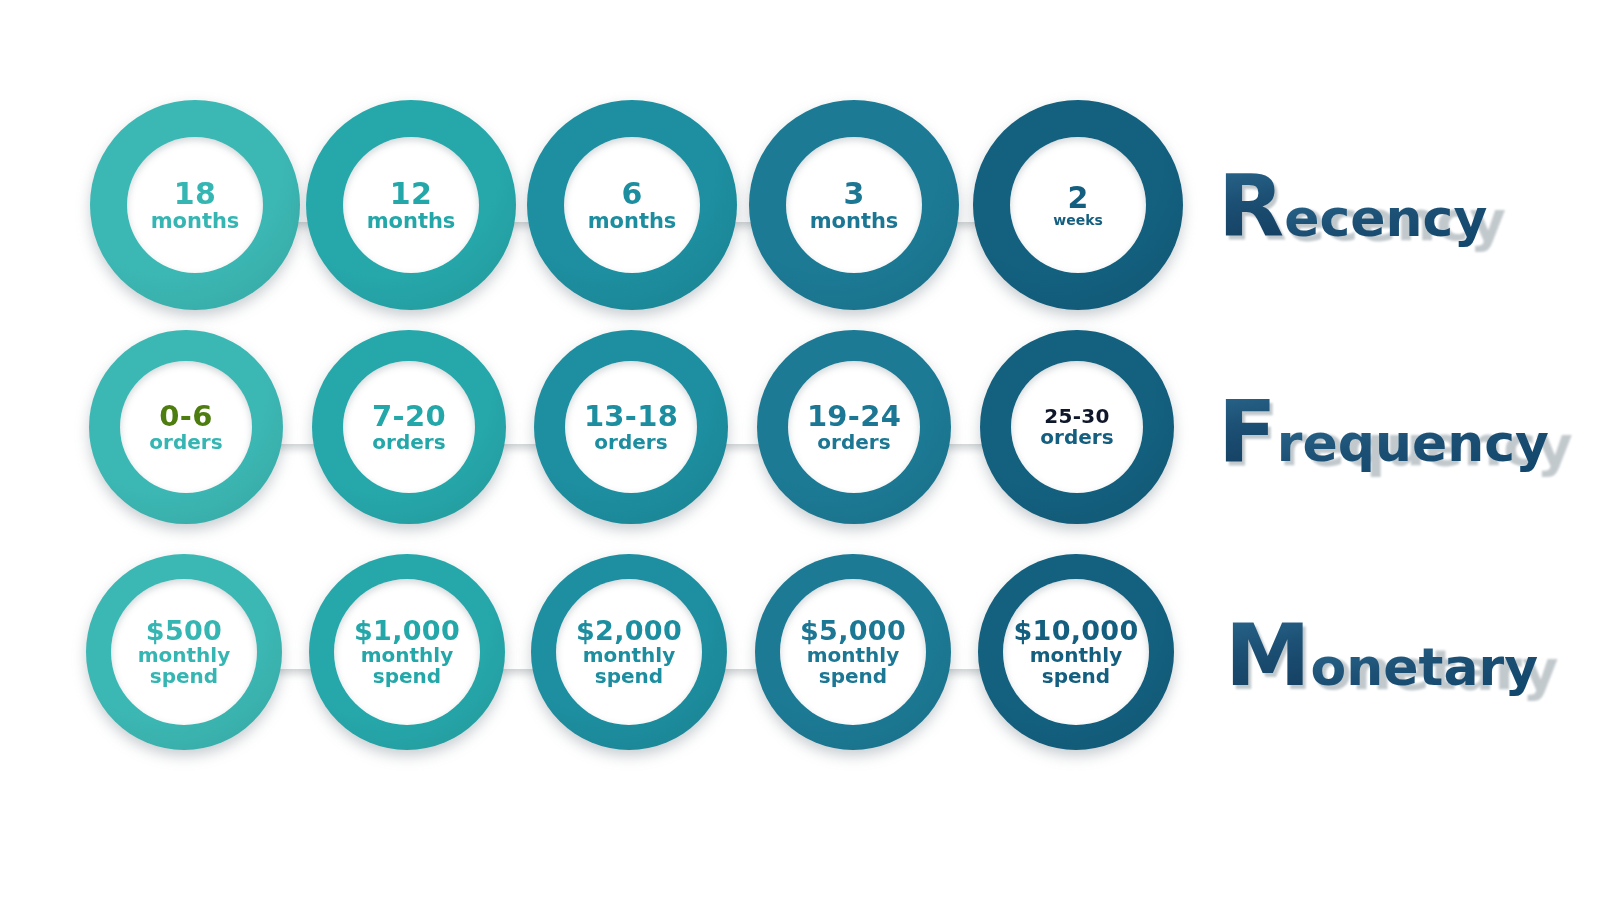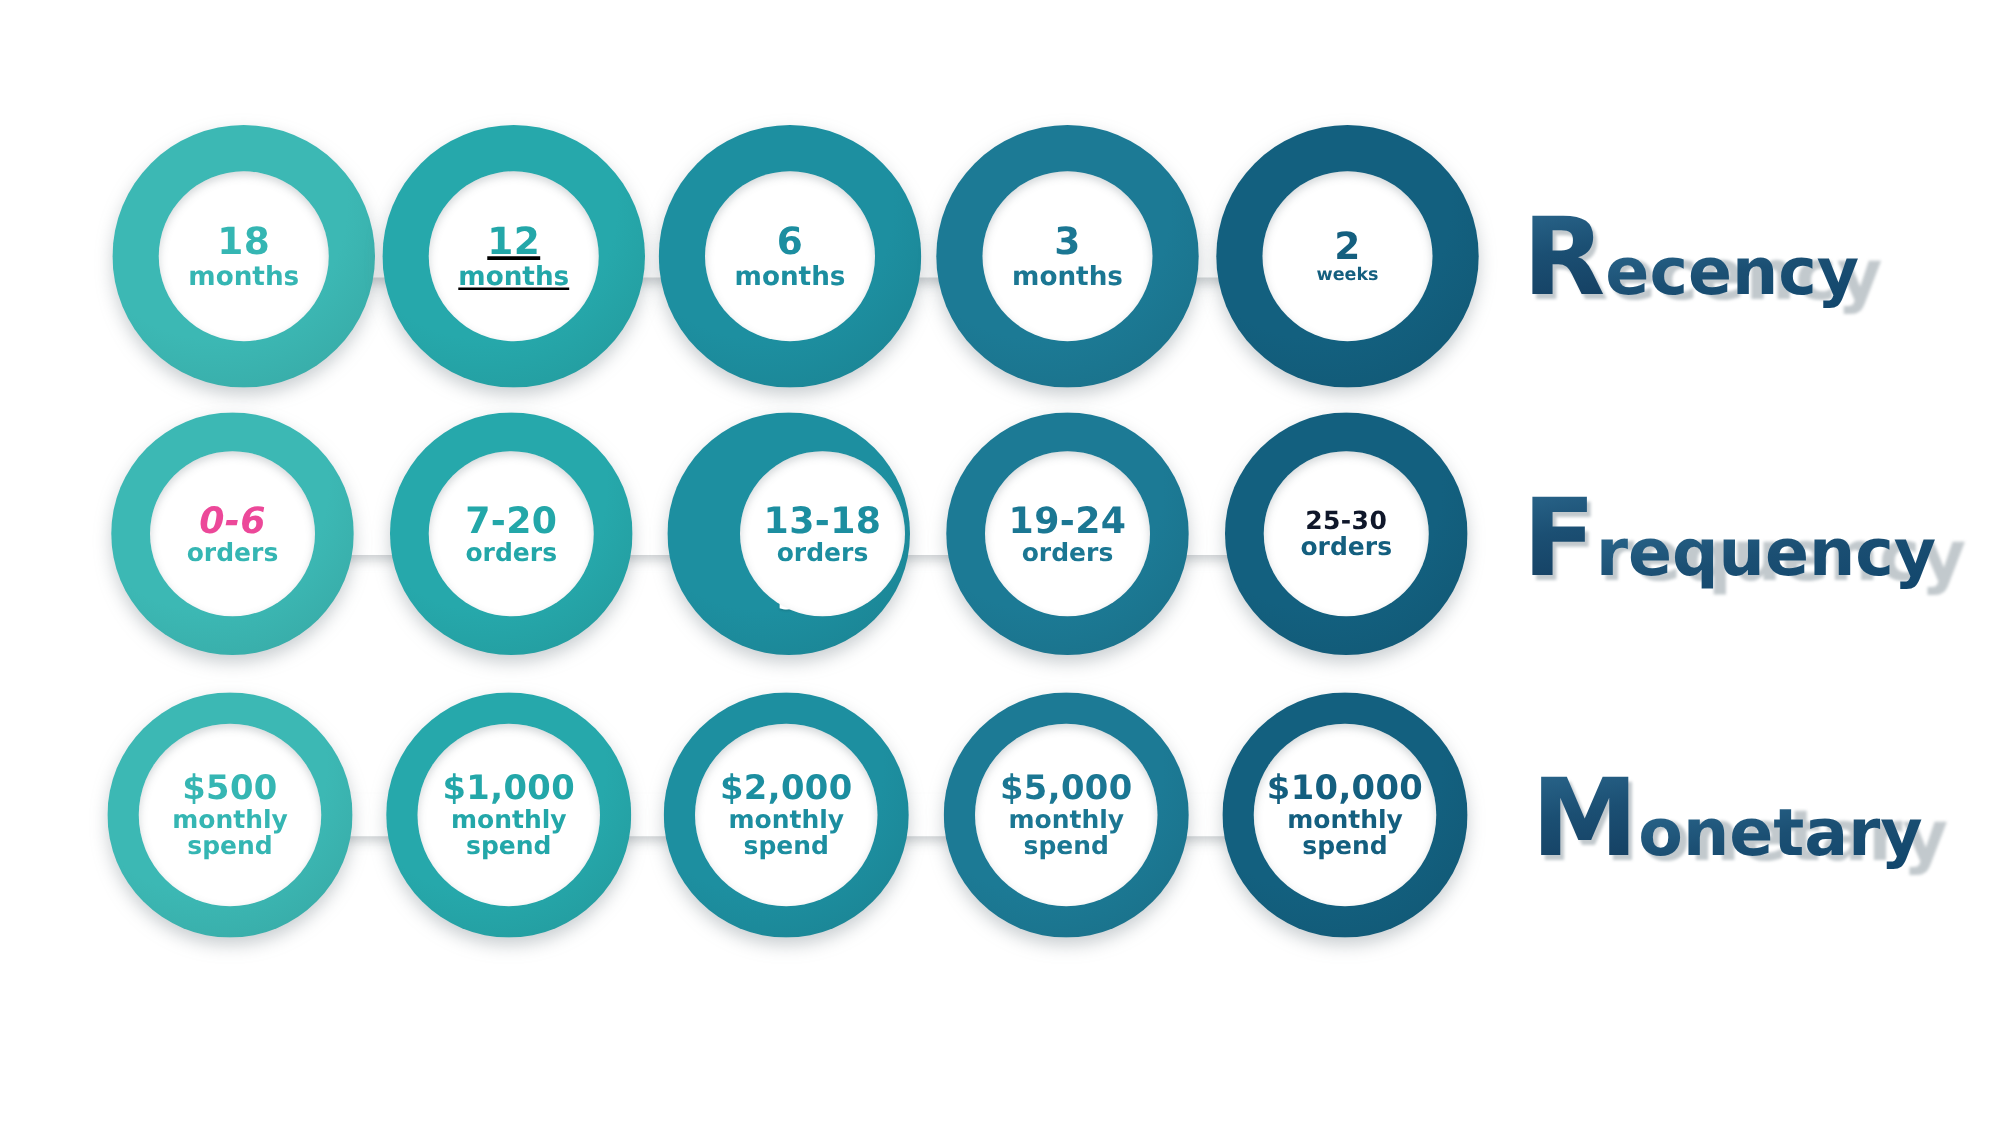--- a/index.html
+++ b/index.html
@@ -143,21 +143,21 @@
         <div class="score" style="top: 146.28px; font-size: 26px;">1</div>
       </div>
       <div class="hole" style="left: 127px; top: 137px; width: 136px; height: 136px;">
         <div class="val-main" style="font-size: 30px; color: rgb(53, 182, 179);">18</div>
         <div class="val-sub" style="font-size: 21px; color: rgb(53, 182, 179);">months</div>
       </div>
       <div class="circle" style="left: 306px; top: 100px; width: 210px; height: 210px;">
         <div class="ring" style="background: radial-gradient(circle at 38% 30%, rgb(38, 168, 171) 0%, rgb(38, 168, 171) 55%, rgba(0, 0, 0, 0.1) 100%), rgb(38, 168, 171);"></div>
         <div class="score" style="top: 146.28px; font-size: 26px;">2</div>
       </div>
-      <div class="hole" style="left: 343px; top: 137px; width: 136px; height: 136px; text-decoration: underline;">
+      <div class="hole" style="left: 343px; top: 137px; width: 136px; height: 136px;">
         <div class="val-main" style="font-size: 30px; color: rgb(35, 167, 169);">12</div>
         <div class="val-sub" style="font-size: 21px; color: rgb(35, 167, 169);">months</div>
       </div>
       <div class="circle" style="left: 527px; top: 100px; width: 210px; height: 210px;">
         <div class="ring" style="background: radial-gradient(circle at 38% 30%, rgb(29, 143, 160) 0%, rgb(29, 143, 160) 55%, rgba(0, 0, 0, 0.1) 100%), rgb(29, 143, 160);"></div>
         <div class="score" style="top: 146.28px; font-size: 26px;">3</div>
       </div>
       <div class="hole" style="left: 564px; top: 137px; width: 136px; height: 136px;">
         <div class="val-main" style="font-size: 30px; color: rgb(28, 142, 160);">6</div>
         <div class="val-sub" style="font-size: 21px; color: rgb(28, 142, 160);">months</div>
@@ -184,36 +184,36 @@
     <div class="row" style="top: 0px;">
       <div class="connector" style="left: 180px; width: 235px; top: 410px; height: 34px;"></div>
       <div class="connector" style="left: 403px; width: 234px; top: 410px; height: 34px;"></div>
       <div class="connector" style="left: 625px; width: 235px; top: 410px; height: 34px;"></div>
       <div class="connector" style="left: 848px; width: 235px; top: 410px; height: 34px;"></div>
       <div class="circle" style="left: 89px; top: 330px; width: 194px; height: 194px;">
         <div class="ring" style="background: radial-gradient(circle at 38% 30%, rgb(60, 184, 180) 0%, rgb(60, 184, 180) 55%, rgba(0, 0, 0, 0.1) 100%), rgb(60, 184, 180);"></div>
         <div class="score" style="top: 134.28px; font-size: 26px;">1</div>
       </div>
       <div class="hole" style="left: 120px; top: 361px; width: 132px; height: 132px;">
-        <div class="val-main" style="font-size: 29px; color: #ec4899; font-style: italic;">0-6</div>
+        <div class="val-main" style="font-size: 29px; color: #4d7c0f;">0-6</div>
         <div class="val-sub" style="font-size: 20px; color: rgb(53, 182, 179);">orders</div>
       </div>
       <div class="circle" style="left: 312px; top: 330px; width: 194px; height: 194px;">
         <div class="ring" style="background: radial-gradient(circle at 38% 30%, rgb(38, 168, 171) 0%, rgb(38, 168, 171) 55%, rgba(0, 0, 0, 0.1) 100%), rgb(38, 168, 171);"></div>
         <div class="score" style="top: 134.28px; font-size: 26px;">2</div>
       </div>
       <div class="hole" style="left: 343px; top: 361px; width: 132px; height: 132px;">
         <div class="val-main" style="font-size: 29px; color: rgb(35, 167, 169);">7-20</div>
         <div class="val-sub" style="font-size: 20px; color: rgb(35, 167, 169);">orders</div>
       </div>
       <div class="circle" style="left: 534px; top: 330px; width: 194px; height: 194px;">
         <div class="ring" style="background: radial-gradient(circle at 38% 30%, rgb(29, 143, 160) 0%, rgb(29, 143, 160) 55%, rgba(0, 0, 0, 0.1) 100%), rgb(29, 143, 160);"></div>
         <div class="score" style="top: 134.28px; font-size: 26px;">3</div>
       </div>
-      <div class="hole" style="left: 592px; top: 361px; width: 132px; height: 132px;">
+      <div class="hole" style="left: 565px; top: 361px; width: 132px; height: 132px;">
         <div class="val-main" style="font-size: 29px; color: rgb(28, 142, 160);">13-18</div>
         <div class="val-sub" style="font-size: 20px; color: rgb(28, 142, 160);">orders</div>
       </div>
       <div class="circle" style="left: 757px; top: 330px; width: 194px; height: 194px;">
         <div class="ring" style="background: radial-gradient(circle at 38% 30%, rgb(28, 122, 149) 0%, rgb(28, 122, 149) 55%, rgba(0, 0, 0, 0.1) 100%), rgb(28, 122, 149);"></div>
         <div class="score" style="top: 134.28px; font-size: 26px;">4</div>
       </div>
       <div class="hole" style="left: 788px; top: 361px; width: 132px; height: 132px;">
         <div class="val-main" style="font-size: 29px; color: rgb(27, 119, 147);">19-24</div>
         <div class="val-sub" style="font-size: 20px; color: rgb(27, 119, 147);">orders</div>

